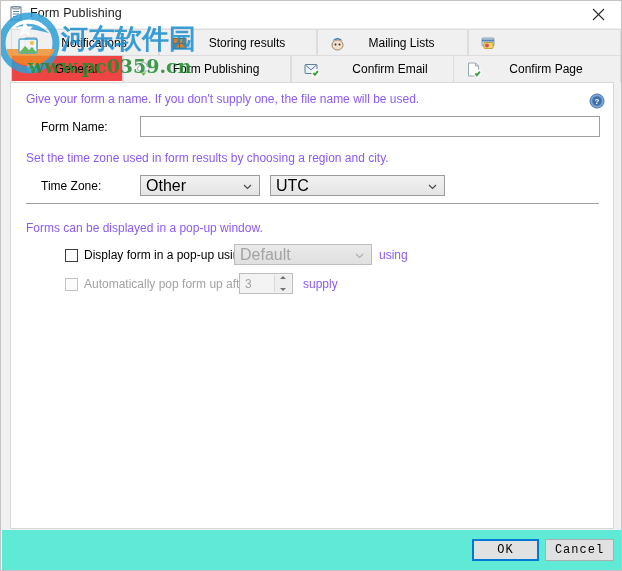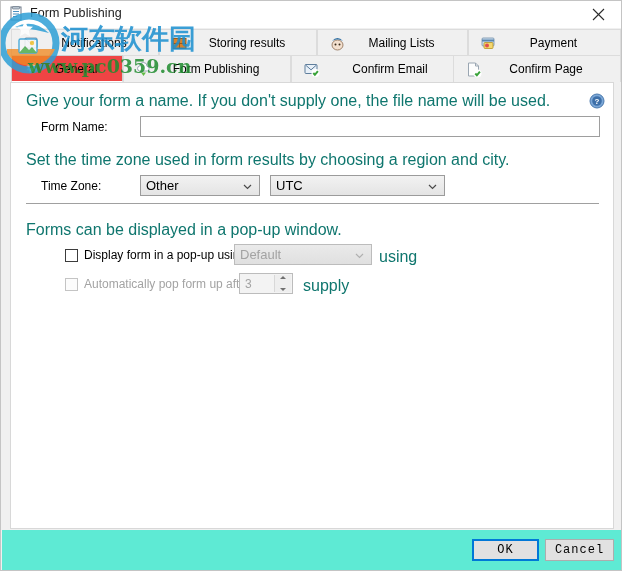--- a/index.html
+++ b/index.html
@@ -111,22 +111,22 @@
     position: absolute;
     left: 9px; top: 81px;
     width: 604px; height: 447px;
     background: #ffffff;
     border: 1px solid #d8d8d8;
     box-sizing: border-box;
   }
 
   .static-text {
     position: absolute;
-    font-size: 16px;
-    color: #0f766e;
+    font-size: 12px;
+    color: #8b5cf6;
     white-space: nowrap;
   }
 
   #help-icon {
     position: absolute;
     right: 8px; top: 10px;
     width: 16px; height: 16px;
     cursor: default;
   }
 
@@ -155,21 +155,21 @@
     position: absolute;
     box-sizing: border-box;
     height: 21px;
     border: 1px solid #9b9b9b;
     background: linear-gradient(to bottom, #f2f2f2 0%, #e4e4e4 100%);
     display: flex;
     align-items: center;
     cursor: default;
   }
   .combo .combo-text {
-    font-size: 13px;
+    font-size: 16px;
     color: #000;
     padding-left: 5px;
     white-space: nowrap;
     overflow: hidden;
   }
   .combo .combo-arrow {
     position: absolute;
     right: 7px; top: 50%;
     transform: translateY(-50%);
   }
@@ -335,21 +335,20 @@
 
       <div class="tab" style="left:466px; width:153px;">
         <span class="tab-icon">
           <svg width="19" height="19" viewBox="0 0 19 19">
             <rect x="3" y="4" width="12" height="8" rx="1" fill="#cfe0f0" stroke="#6f8ea8" stroke-width=".8"></rect>
             <rect x="3" y="5.5" width="12" height="2" fill="#5a86ad"></rect>
             <rect x="5" y="8.5" width="9" height="6" rx="1" fill="#f5d76e" stroke="#b59321" stroke-width=".8"></rect>
             <circle cx="8" cy="11.5" r="2" fill="#e04f4f"></circle>
           </svg>
         </span>
-        <span class="tab-label">Payment</span>
       </div>
     </div>
 
     <div class="tab-row" id="tab-row-bottom">
 
       <div class="tab selected" style="left:9px; width:112px;">
         <span class="tab-icon">
           <svg width="19" height="19" viewBox="0 0 19 19">
             <path d="M9.5 3 l1.3 .3 .6-1.1 1.5 .9 -.3 1.2 1 .9 1.2-.4 .6 1.6 -1.1 .6 .1 1.3 1.1 .7 -.8 1.5 -1.2-.3 -.9 1 .4 1.2 -1.6 .6 -.6-1.1 -1.3 .1 -.7 1.1 -1.5-.8 .3-1.2 -1-.9 -1.2 .4 -.6-1.6 1.1-.6 -.1-1.3 -1.1-.7 .8-1.5 1.2 .3 .9-1 -.4-1.2z" fill="#d4d4d4" stroke="#8e8e8e" stroke-width=".8"></path>
             <circle cx="9.5" cy="9.5" r="2.6" fill="#fbfbfb" stroke="#8e8e8e" stroke-width=".8"></circle>

